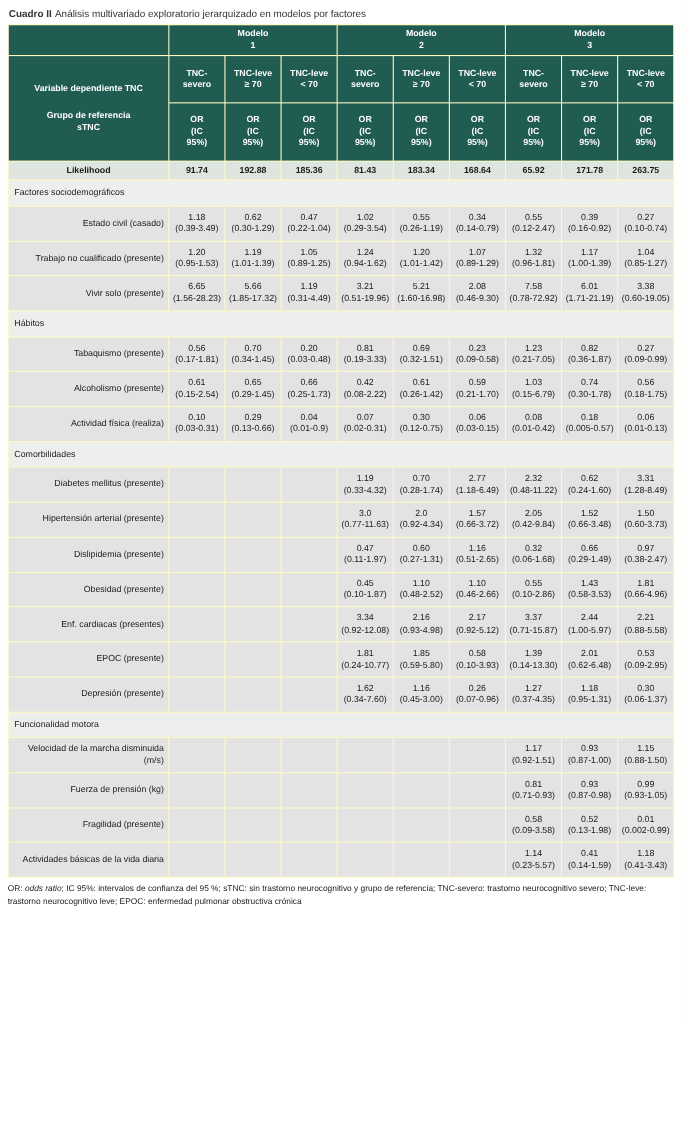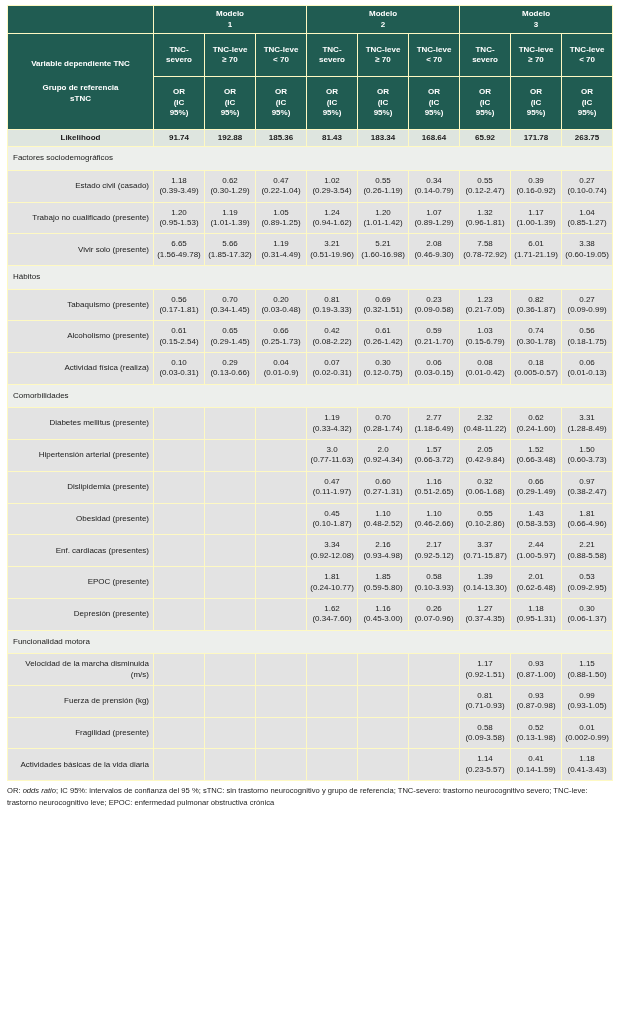--- a/index.html
+++ b/index.html
@@ -77,20 +77,23 @@
     margin-top: 4px;
     color: #222;
     width: 606px;
   }
 </style>
 </head>
 <body>
 
 <div class="page">
 
+  <div class="caption">
+    <span class="cap-label">Cuadro II</span><span>Análisis multivariado exploratorio jerarquizado en modelos por factores</span>
+  </div>
 
   <table class="results">
     <colgroup>
       <col class="c-label">
       <col class="c-val">
         <col class="c-val">
         <col class="c-val">
       <col class="c-val">
         <col class="c-val">
         <col class="c-val">
@@ -216,21 +219,21 @@
           <td class="cell">1.32
 (0.96-1.81)</td>
           <td class="cell">1.17
 (1.00-1.39)</td>
           <td class="cell">1.04
 (0.85-1.27)</td>
         </tr>
         <tr class="data-row">
           <td class="row-label">Vivir solo (presente)</td>
           <td class="cell">6.65
-(1.56-49.78)</td>
+(1.56-28.23)</td>
           <td class="cell">5.66
 (1.85-17.32)</td>
           <td class="cell">1.19
 (0.31-4.49)</td>
           <td class="cell">3.21
 (0.51-19.96)</td>
           <td class="cell">5.21
 (1.60-16.98)</td>
           <td class="cell">2.08
 (0.46-9.30)</td>

